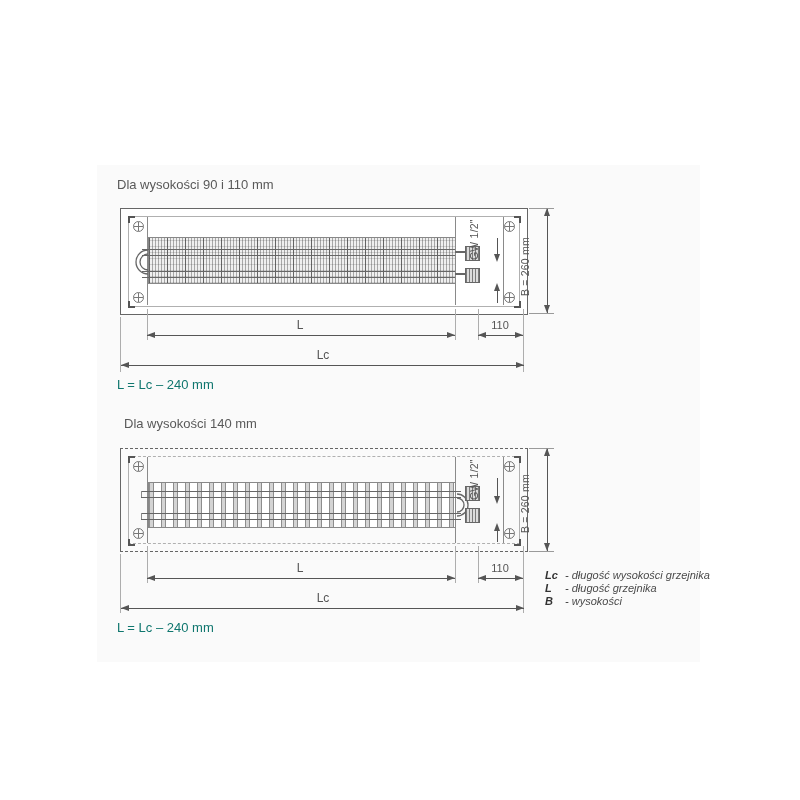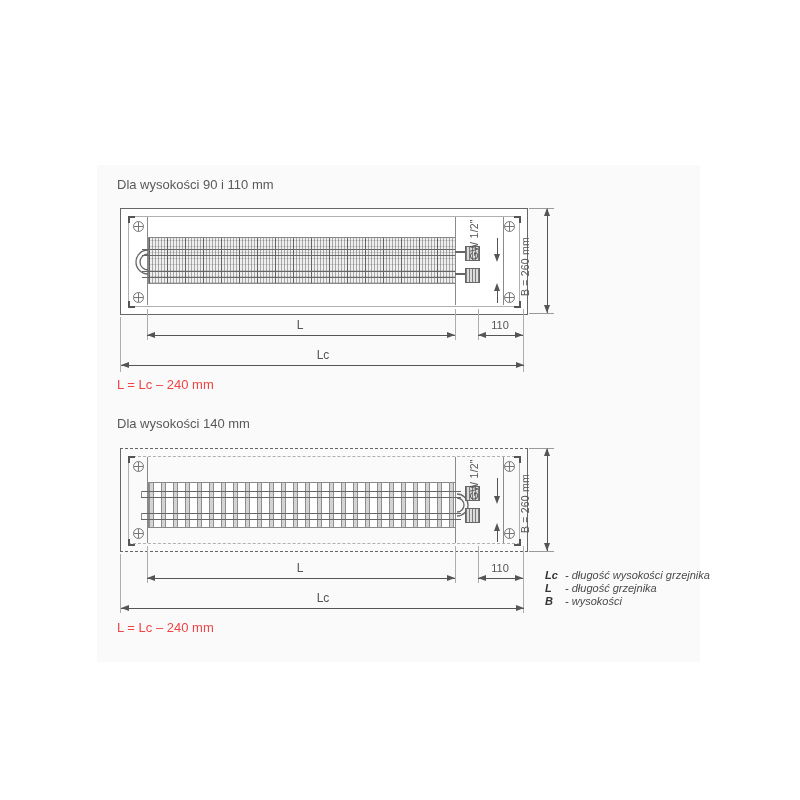--- a/index.html
+++ b/index.html
@@ -2,21 +2,21 @@
 <html><head>
 <meta charset="utf-8">
 <style>
   html,body{margin:0;padding:0;background:#fff;}
   .canvas{position:relative;width:800px;height:800px;background:#ffffff;overflow:hidden;
           font-family:"Liberation Sans", sans-serif;}
   .abs{position:absolute;}
   .panel{background:#fafafa;}
   .title{font-size:15px;font-weight:700;color:#222;}
   .dlabel{font-size:13px;color:#595959;}
-  .formula{font-size:13px;color:#ef4444;}
+  .formula{font-size:13px;color:#0f766e;}
   .dimtext{font-size:12px;color:#555;text-align:center;}
   .dimtext-sm{font-size:11px;color:#555;text-align:center;}
   .vtext{position:absolute;transform:rotate(-90deg);transform-origin:0 100%;
          white-space:nowrap;font-size:10.5px;color:#555;letter-spacing:.2px;height:13px;line-height:13px;}
   .outer{border:1px solid #666;background:#fff;}
   .inner{border:1px solid #b0b0b0;}
   .vline{width:1px;background:#8a8a8a;}
   .vline-dark{width:1px;background:#555;}
   .hdash{height:0;border-top:1px dashed #666;}
   .hdash-lt{height:0;border-top:1px dashed #b0b0b0;}
@@ -118,21 +118,21 @@
   <div class="abs dimline" style="left:478px;top:335px;width:45px;"></div>
   <div class="abs ah ah-left" style="left:478px;top:332px;"></div>
   <div class="abs ah ah-right" style="left:515px;top:332px;"></div>
   <div class="abs dimtext-sm" style="left:480px;top:319px;width:40px;">110</div>
   <div class="abs dimline" style="left:121px;top:365px;width:403px;"></div>
   <div class="abs ah ah-left" style="left:121px;top:362px;"></div>
   <div class="abs ah ah-right" style="left:516px;top:362px;"></div>
   <div class="abs dimtext" style="left:305px;top:348px;width:36px;">Lc</div>
   <div class="abs formula" style="left:117px;top:377px;">L = Lc – 240 mm</div>
 
-  <div class="abs dlabel" style="left:117px;top:416px;">Dla wysokości 140 mm</div>
+  <div class="abs dlabel" style="left:124px;top:416px;">Dla wysokości 140 mm</div>
 
   <div class="abs hdash" style="left:120px;top:448px;width:408px;"></div>
   <div class="abs hdash" style="left:120px;top:551px;width:408px;"></div>
   <div class="abs vsolid" style="left:120px;top:448px;height:104px;"></div>
   <div class="abs vsolid" style="left:527px;top:448px;height:104px;"></div>
   <div class="abs hdash-lt" style="left:128px;top:456px;width:392px;"></div>
   <div class="abs hdash-lt" style="left:128px;top:543px;width:392px;"></div>
   <div class="abs vsolid-lt" style="left:128px;top:456px;height:88px;"></div>
   <div class="abs vsolid-lt" style="left:519px;top:456px;height:88px;"></div>
 

